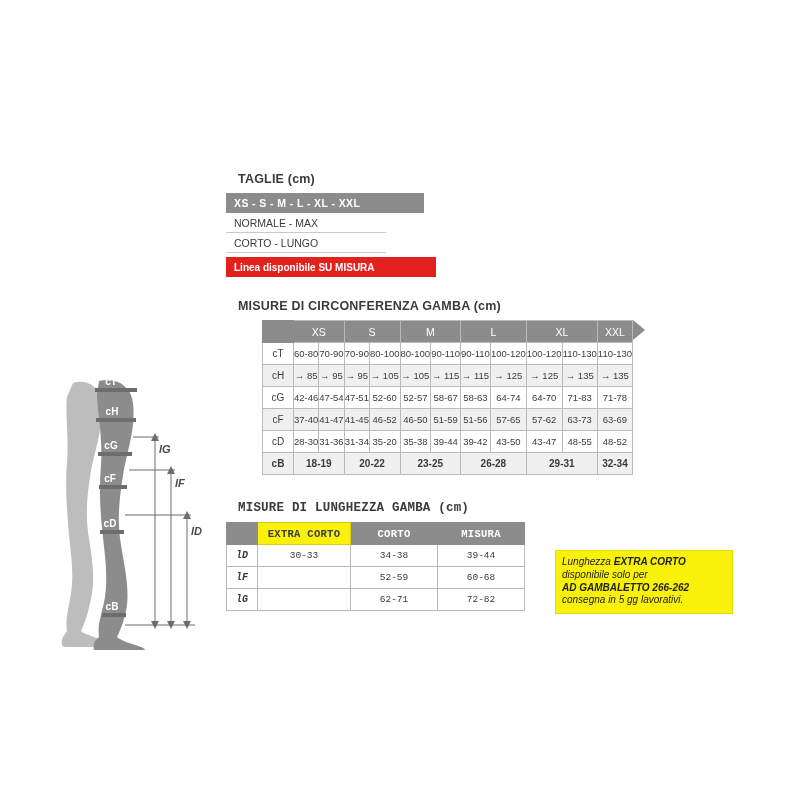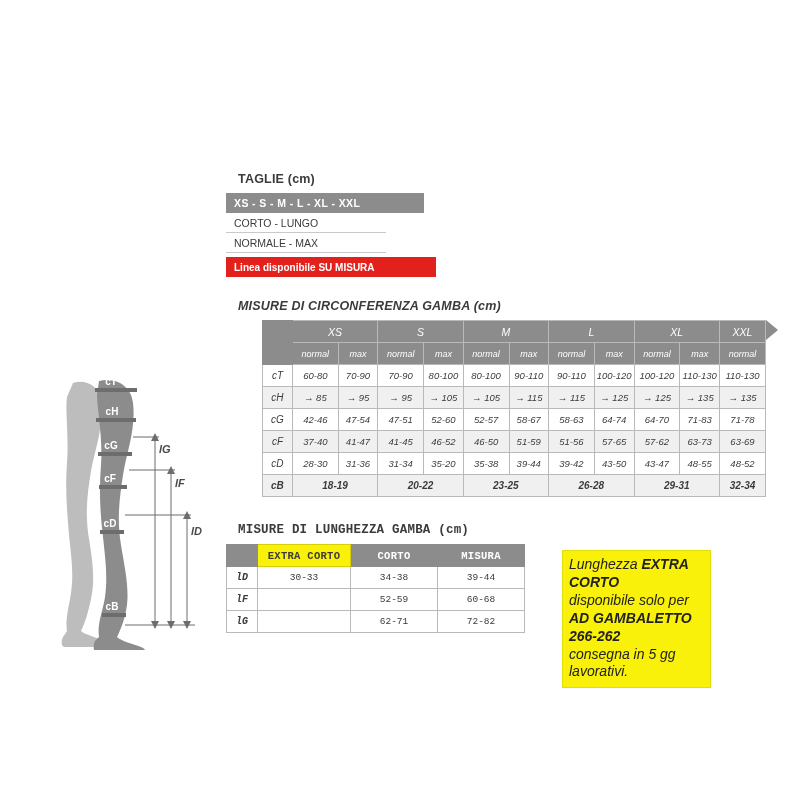--- a/index.html
+++ b/index.html
@@ -78,21 +78,21 @@
   .taglie-row.red {
     background: #e2211c;
     color: #ffffff;
     font-weight: bold;
     width: 210px;
     font-size: 10px;
     margin-top: 4px;
   }
 
   
-  .circ-wrap { margin-top: 22px; position: relative; font-style: italic; }
+  .circ-wrap { margin-top: 22px; position: relative; }
 
   table.grid {
     border-collapse: collapse;
     font-size: 9.5px;
     color: #3b3b3b;
   }
   table.grid td, table.grid th {
     border: 1px solid #b9b9b9;
     padding: 0;
     height: 21px;
@@ -165,30 +165,29 @@
     font-style: italic;
     font-size: 10px;
     width: 30px;
   }
 
   
   .note {
     position: absolute;
     left: 555px;
     top: 550px;
-    width: 149px;
+    width: 178px;
     background: #f9f10a;
     border: 1px solid #e4dc09;
     padding: 5px 6px 6px 6px;
-    font-size: 14px;
+    font-size: 10px;
     font-style: italic;
     line-height: 1.28;
     color: #222222;
     box-sizing: border-box;
-    margin-left: 7px;
   }
   .note b { font-style: italic; }
 
   .leg-label {
     font-size: 10px;
     font-weight: bold;
     fill: #ffffff;
   }
   .dim-label {
     font-size: 11px;
@@ -252,54 +251,40 @@
       <text class="dim-label" x="136" y="160">lD</text>
     </svg>
   </div>
 
   <div class="content">
 
     <div>
       <div class="sect-title">TAGLIE (cm)</div>
       <div class="taglie-rows">
         <div class="taglie-row grey">XS - S - M - L - XL - XXL</div>
+        <div class="taglie-row line1">NORMALE - MAX</div>
         <div class="taglie-row line2">CORTO - LUNGO</div>
-        <div class="taglie-row line1">NORMALE - MAX</div>
         <div class="taglie-row red">Linea disponibile SU MISURA</div>
       </div>
     </div>
 
     <div class="circ-wrap">
       <div class="sect-title">MISURE DI CIRCONFERENZA GAMBA (cm)</div>
       <div style="position:relative; display:inline-block;padding-left:36px;">
         <div class="arrow-tail"></div>
         <table class="grid">
           <tbody>
               <tr class="hdr-band">
             <td class="rowlabel" style="background:#8c8c8c;border-color:#8c8c8c;"></td>
             <td colspan="2">XS</td>
             <td colspan="2">S</td>
             <td colspan="2">M</td>
             <td colspan="2">L</td>
             <td colspan="2">XL</td>
             <td>XXL</td>
-          </tr>
-          <tr class="sub-band">
-            <td style="background:#8c8c8c;border-color:#8c8c8c;"></td>
-            <td style="width:46px">normal</td>
-            <td style="width:40px">max</td>
-            <td style="width:46px">normal</td>
-            <td style="width:40px">max</td>
-            <td style="width:46px">normal</td>
-            <td style="width:40px">max</td>
-            <td style="width:46px">normal</td>
-            <td style="width:40px">max</td>
-            <td style="width:46px">normal</td>
-            <td style="width:40px">max</td>
-            <td style="width:46px">normal</td>
           </tr>
 
           <tr>
             <td class="rowlabel">cT</td>
             <td>60-80</td>
             <td>70-90</td>
             <td>70-90</td>
             <td>80-100</td>
             <td>80-100</td>
             <td>90-110</td>

